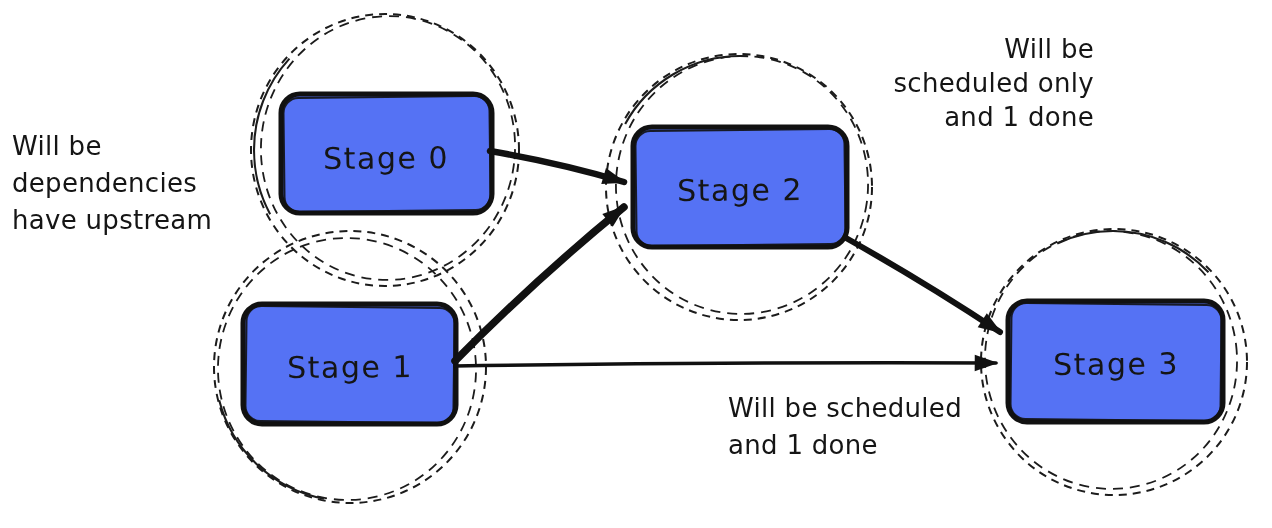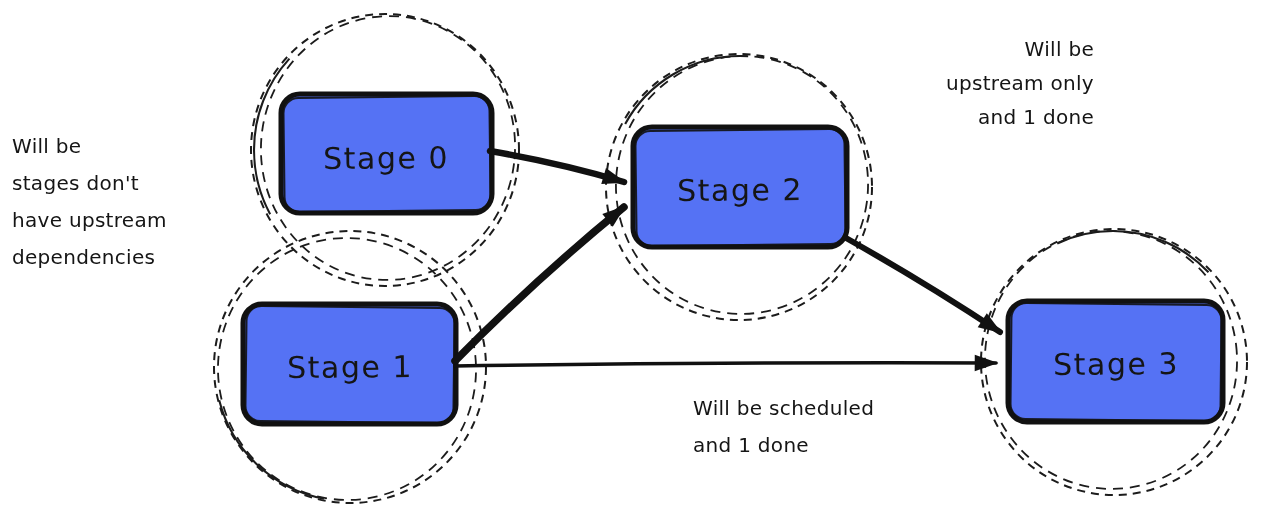--- a/index.html
+++ b/index.html
@@ -29,21 +29,21 @@
   
   .node-label {
     position: absolute;
     transform: translate(-50%, -50%) rotate(-0.5deg);
     font-size: 30px;
     letter-spacing: 1.5px;
     white-space: nowrap;
   }
   .note {
     position: absolute;
-    font-size: 20px;
+    font-size: 26px;
     line-height: 37px;
     letter-spacing: 0.3px;
     white-space: nowrap;
   }
   .note-right { text-align: right; line-height: 34px; }
 </style>
 </head>
 <body>
 
 <div class="canvas">
@@ -93,29 +93,28 @@
     <path class="edge" d="M846,238 Q926,283 1000,332" stroke-width="6" marker-end="url(#ah)"></path>
   </svg>
 
   <div class="node-label" style="left:386px; top:158px">Stage 0</div>
   <div class="node-label" style="left:350px; top:367px">Stage 1</div>
   <div class="node-label" style="left:740px; top:190px">Stage 2</div>
   <div class="node-label" style="left:1116px; top:364px">Stage 3</div>
 
   <div class="note" style="left:12px; top:128px">
     <div>Will be</div>
-    <div>stages don't</div>
+    <div>dependencies</div>
     <div>have upstream</div>
-    <div>dependencies</div>
   </div>
 
   <div class="note note-right" style="right:178px; top:32px">
     <div>Will be</div>
-    <div>upstream only</div>
+    <div>scheduled only</div>
     <div>and 1 done</div>
   </div>
 
-  <div class="note" style="left:693px; top:390px">
+  <div class="note" style="left:728px; top:390px">
     <div>Will be scheduled</div>
     <div>and 1 done</div>
   </div>
 
 </div>
 
 </body></html>

